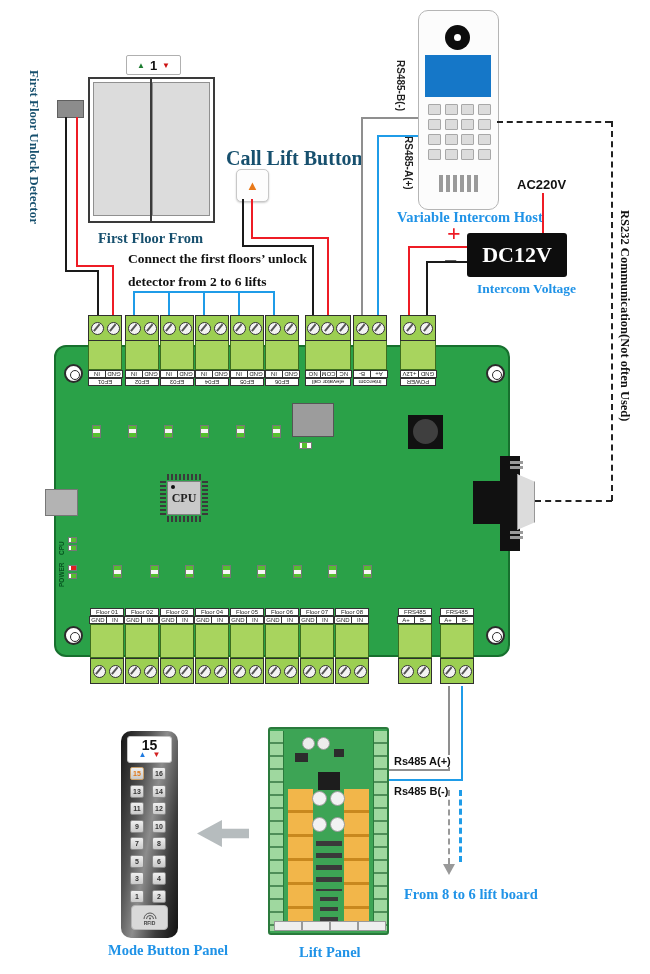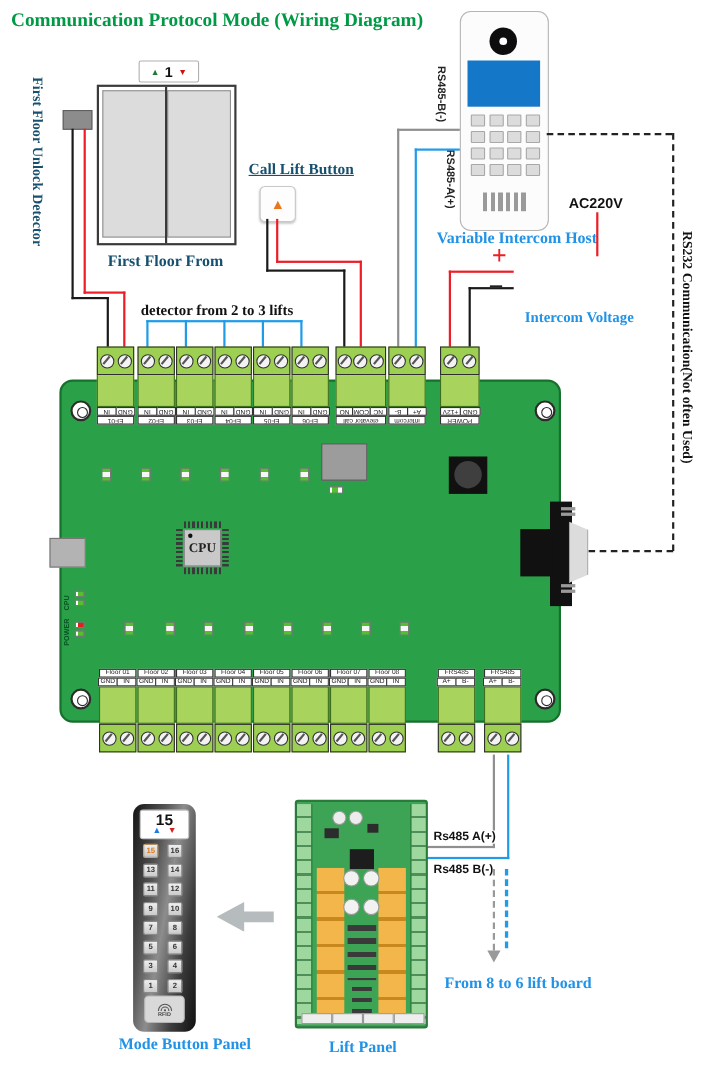--- a/index.html
+++ b/index.html
@@ -44,48 +44,48 @@
         background:linear-gradient(180deg,#f0f0f0,#c9c9c9);font-family:"Liberation Sans",sans-serif;
         font-weight:bold;font-size:7px;line-height:11px;text-align:center;color:#333;}
   .pbtn.active{color:#e07818;border-color:#caa06a;}
   .key{position:absolute;width:13px;height:11px;background:#dcdcdc;border:1px solid #a8a8a8;border-radius:1px;box-sizing:border-box;}
 </style>
 </head>
 <body>
 
 <div class="canvas">
 
-  <div class="abs serifb" style="left:10px;top:8px;font-size:17.5px;color:#009a46;">Communication Protocol Mode (Wiring Diagram)</div>
 
   <div class="abs serifb vtext" style="left:26px;top:70px;height:185px;font-size:13px;color:#17506e;">First Floor Unlock Detector</div>
 
   <div class="abs" style="left:126px;top:55px;width:53px;height:18px;background:#fff;border:1px solid #b0b0b0;border-radius:2px;
               display:flex;justify-content:center;align-items:center;gap:5px;">
     <span style="font-size:8px;color:#1c7c30;">▲</span>
     <span class="sansb" style="font-size:13px;color:#111;">1</span>
     <span style="font-size:8px;color:#cc1111;">▼</span>
   </div>
 
   <div class="abs" style="left:88px;top:77px;width:127px;height:146px;background:#fff;border:2px solid #3a3a3a;box-sizing:border-box;">
     <div style="position:absolute;left:3px;top:3px;width:58px;height:134px;background:#dcdcdc;border:1px solid #909090;box-sizing:border-box;"></div>
     <div style="position:absolute;right:3px;top:3px;width:58px;height:134px;background:#dcdcdc;border:1px solid #909090;box-sizing:border-box;"></div>
     <div style="position:absolute;left:60px;top:0;width:2px;height:142px;background:#3a3a3a;"></div>
   </div>
 
   <div class="abs" style="left:57px;top:100px;width:27px;height:18px;background:#8c8c8c;border:1px solid #5f5f5f;box-sizing:border-box;"></div>
 
   <div class="abs serifb" style="left:98px;top:230px;font-size:14.5px;color:#17506e;">First Floor From</div>
 
-  <div class="abs serifb" style="left:226px;top:147px;font-size:14px;color:#17506e;text-decoration:underline;">Call Lift Button</div>
+  <div class="abs serifb" style="left:226px;top:147px;font-size:20px;color:#17506e;">Call Lift Button</div>
   <div class="abs" style="left:236px;top:169px;width:31px;height:31px;background:#fdfdfd;border:1px solid #c8c8c8;border-radius:5px;
               box-shadow:0 1px 2px rgba(0,0,0,0.2);display:flex;align-items:center;justify-content:center;">
     <span style="font-size:13px;line-height:13px;color:#e8791a;">▲</span>
   </div>
 
-  <div class="abs serifb" style="left:128px;top:274px;font-size:13.5px;color:#111;">detector from 2 to 3 lifts</div>
+  <div class="abs serifb" style="left:128px;top:251px;font-size:13.5px;color:#111;">Connect the first floors’ unlock</div>
+  <div class="abs serifb" style="left:128px;top:274px;font-size:13.5px;color:#111;">detector from 2 to 6 lifts</div>
 
   <div class="abs" style="left:418px;top:10px;width:79px;height:198px;background:#fcfcfc;border:1px solid #b5b5b5;border-radius:10px;">
     <div style="position:absolute;left:26px;top:14px;width:25px;height:25px;border-radius:50%;background:#0d0d0d;"></div>
     <div style="position:absolute;left:35px;top:23px;width:7px;height:7px;border-radius:50%;background:#fff;"></div>
     <div style="position:absolute;left:6px;top:44px;width:66px;height:42px;background:#1577c8;"></div>
     <div id="intercom-keypad" style="position:absolute;left:9px;top:93px;width:64px;height:58px;">
         <div class="key" style="left: 0px; top: 0px;"></div>
         <div class="key" style="left: 16.5px; top: 0px;"></div>
         <div class="key" style="left: 33px; top: 0px;"></div>
         <div class="key" style="left: 49.5px; top: 0px;"></div>
@@ -108,20 +108,24 @@
 
   <div class="abs sansb vtext" style="left:395px;top:60px;height:70px;font-size:10px;color:#222;">RS485-B(-)</div>
   <div class="abs sansb vtext" style="left:403px;top:136px;height:70px;font-size:10px;color:#222;">RS485-A(+)</div>
 
   <div class="abs serifb" style="left:397px;top:209px;font-size:14.5px;color:#2093e7;">Variable Intercom Host</div>
 
   <div class="abs sansb" style="left:517px;top:177px;font-size:13px;color:#111;">AC220V</div>
   <div class="wire" style="left:542px;top:193px;width:2px;height:40px;background:#ee1c25;"></div>
   <div class="abs serifb" style="left:447px;top:220px;font-size:24px;color:#ee1c25;">+</div>
   <div class="abs serifb" style="left:444px;top:248px;font-size:24px;color:#222;">−</div>
+  <div class="abs" style="left:467px;top:233px;width:100px;height:44px;background:#0d0d0d;border-radius:3px;
+              display:flex;align-items:center;justify-content:center;">
+    <span class="serifb" style="font-size:22px;color:#fff;">DC12V</span>
+  </div>
   <div class="abs serifb" style="left:477px;top:281px;font-size:13.5px;color:#2093e7;">Intercom Voltage</div>
 
   <div class="wire" style="left:497px;top:121px;width:114px;border-top:2px dashed #222;"></div>
   <div class="wire" style="left:611px;top:121px;height:380px;border-left:2px dashed #222;"></div>
   <div class="wire" style="left:535px;top:500px;width:77px;border-top:2px dashed #222;"></div>
   <div class="abs serifb vtext" style="left:617px;top:210px;height:252px;font-size:12.5px;color:#111;">RS232 Communication(Not often Used)</div>
 
   <div class="wire" style="left:65px;top:117px;width:2px;height:155px;background:#1a1a1a;"></div>
   <div class="wire" style="left:65px;top:270px;width:34px;height:2px;background:#1a1a1a;"></div>
   <div class="wire" style="left:97px;top:270px;width:2px;height:52px;background:#1a1a1a;"></div>

